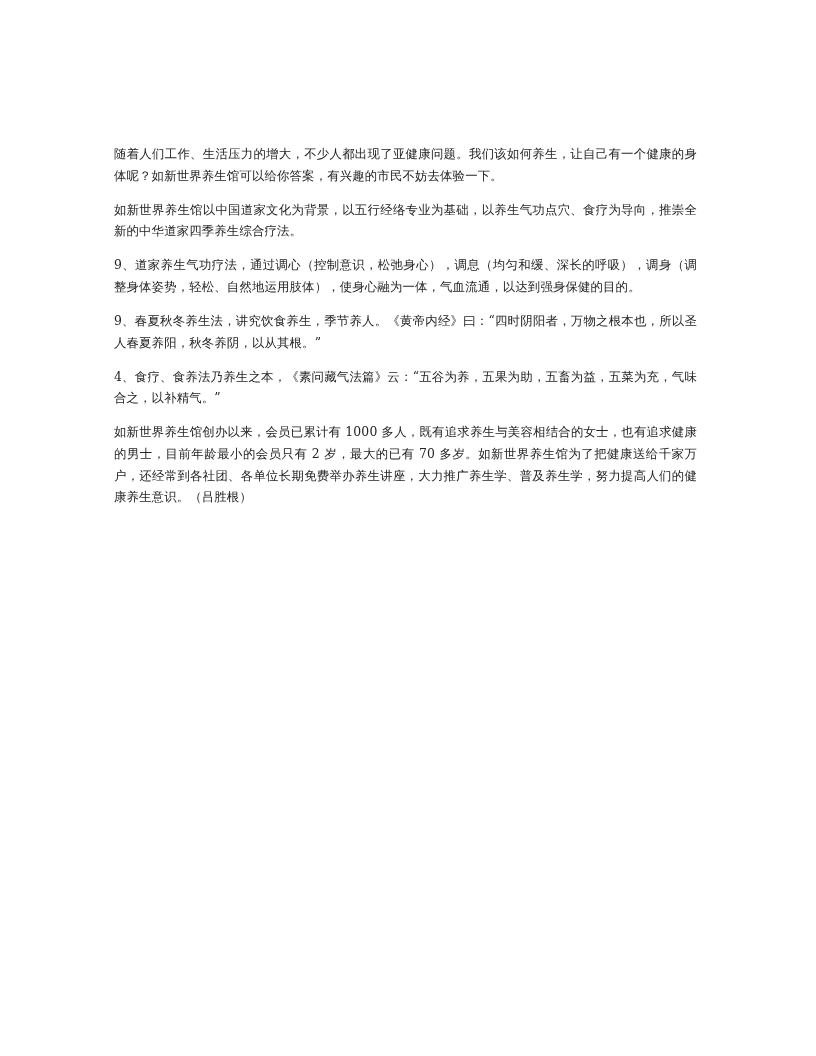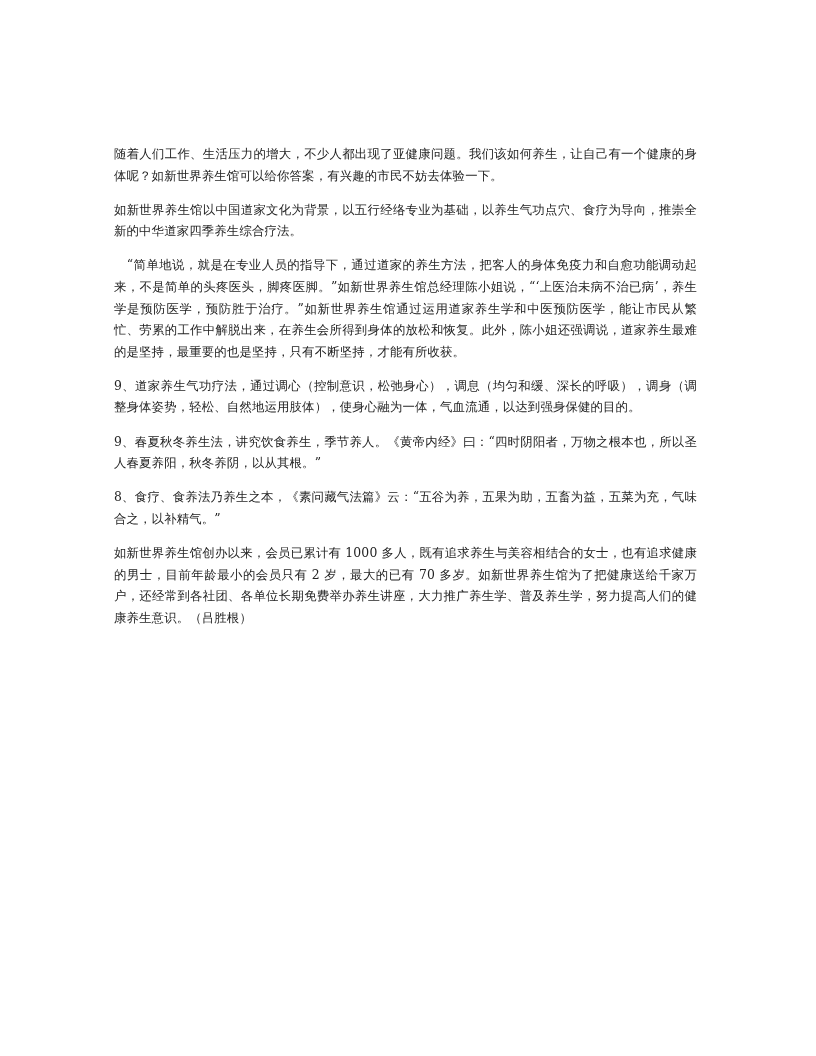--- a/index.html
+++ b/index.html
@@ -46,19 +46,18 @@
     text-indent: 0;
   }
 </style>
 </head>
 <body>
 
 <div class="page">
   <div class="text-column">
     <p class="para">随着人们工作、生活压力的增大，不少人都出现了亚健康问题。我们该如何养生，让自己有一个健康的身体呢？如新世界养生馆可以给你答案，有兴趣的市民不妨去体验一下。</p>
     <p class="para">如新世界养生馆以中国道家文化为背景，以五行经络专业为基础，以养生气功点穴、食疗为导向，推崇全新的中华道家四季养生综合疗法。</p>
-    <p class="para indent-quote">　“简单地说，就是在专业人员的指导下，通过道家的养生方法，把客人的身体免疫力和自愈功能调动起来，不是简单的头疼医头，脚疼医脚。”如新世界养生馆总经理陈小姐说，“‘上医治未病不治已病’，养生学是预防医学，预防胜于治疗。”如新世界养生馆通过运用道家养生学和中医预防医学，能让市民从繁忙、劳累的工作中解脱出来，在养生会所得到身体的放松和恢复。此外，陈小姐还强调说，道家养生最难的是坚持，最重要的也是坚持，只有不断坚持，才能有所收获。</p>
     <p class="para">9、道家养生气功疗法，通过调心（控制意识，松弛身心），调息（均匀和缓、深长的呼吸），调身（调整身体姿势，轻松、自然地运用肢体），使身心融为一体，气血流通，以达到强身保健的目的。</p>
     <p class="para">9、春夏秋冬养生法，讲究饮食养生，季节养人。《黄帝内经》曰：“四时阴阳者，万物之根本也，所以圣人春夏养阳，秋冬养阴，以从其根。”</p>
-    <p class="para">8、食疗、食养法乃养生之本，《素问藏气法篇》云：“五谷为养，五果为助，五畜为益，五菜为充，气味合之，以补精气。”</p>
+    <p class="para">4、食疗、食养法乃养生之本，《素问藏气法篇》云：“五谷为养，五果为助，五畜为益，五菜为充，气味合之，以补精气。”</p>
     <p class="para">如新世界养生馆创办以来，会员已累计有 1000 多人，既有追求养生与美容相结合的女士，也有追求健康的男士，目前年龄最小的会员只有 2 岁，最大的已有 70 多岁。如新世界养生馆为了把健康送给千家万户，还经常到各社团、各单位长期免费举办养生讲座，大力推广养生学、普及养生学，努力提高人们的健康养生意识。（吕胜根）</p>
   </div>
 </div>
 
 </body></html>

